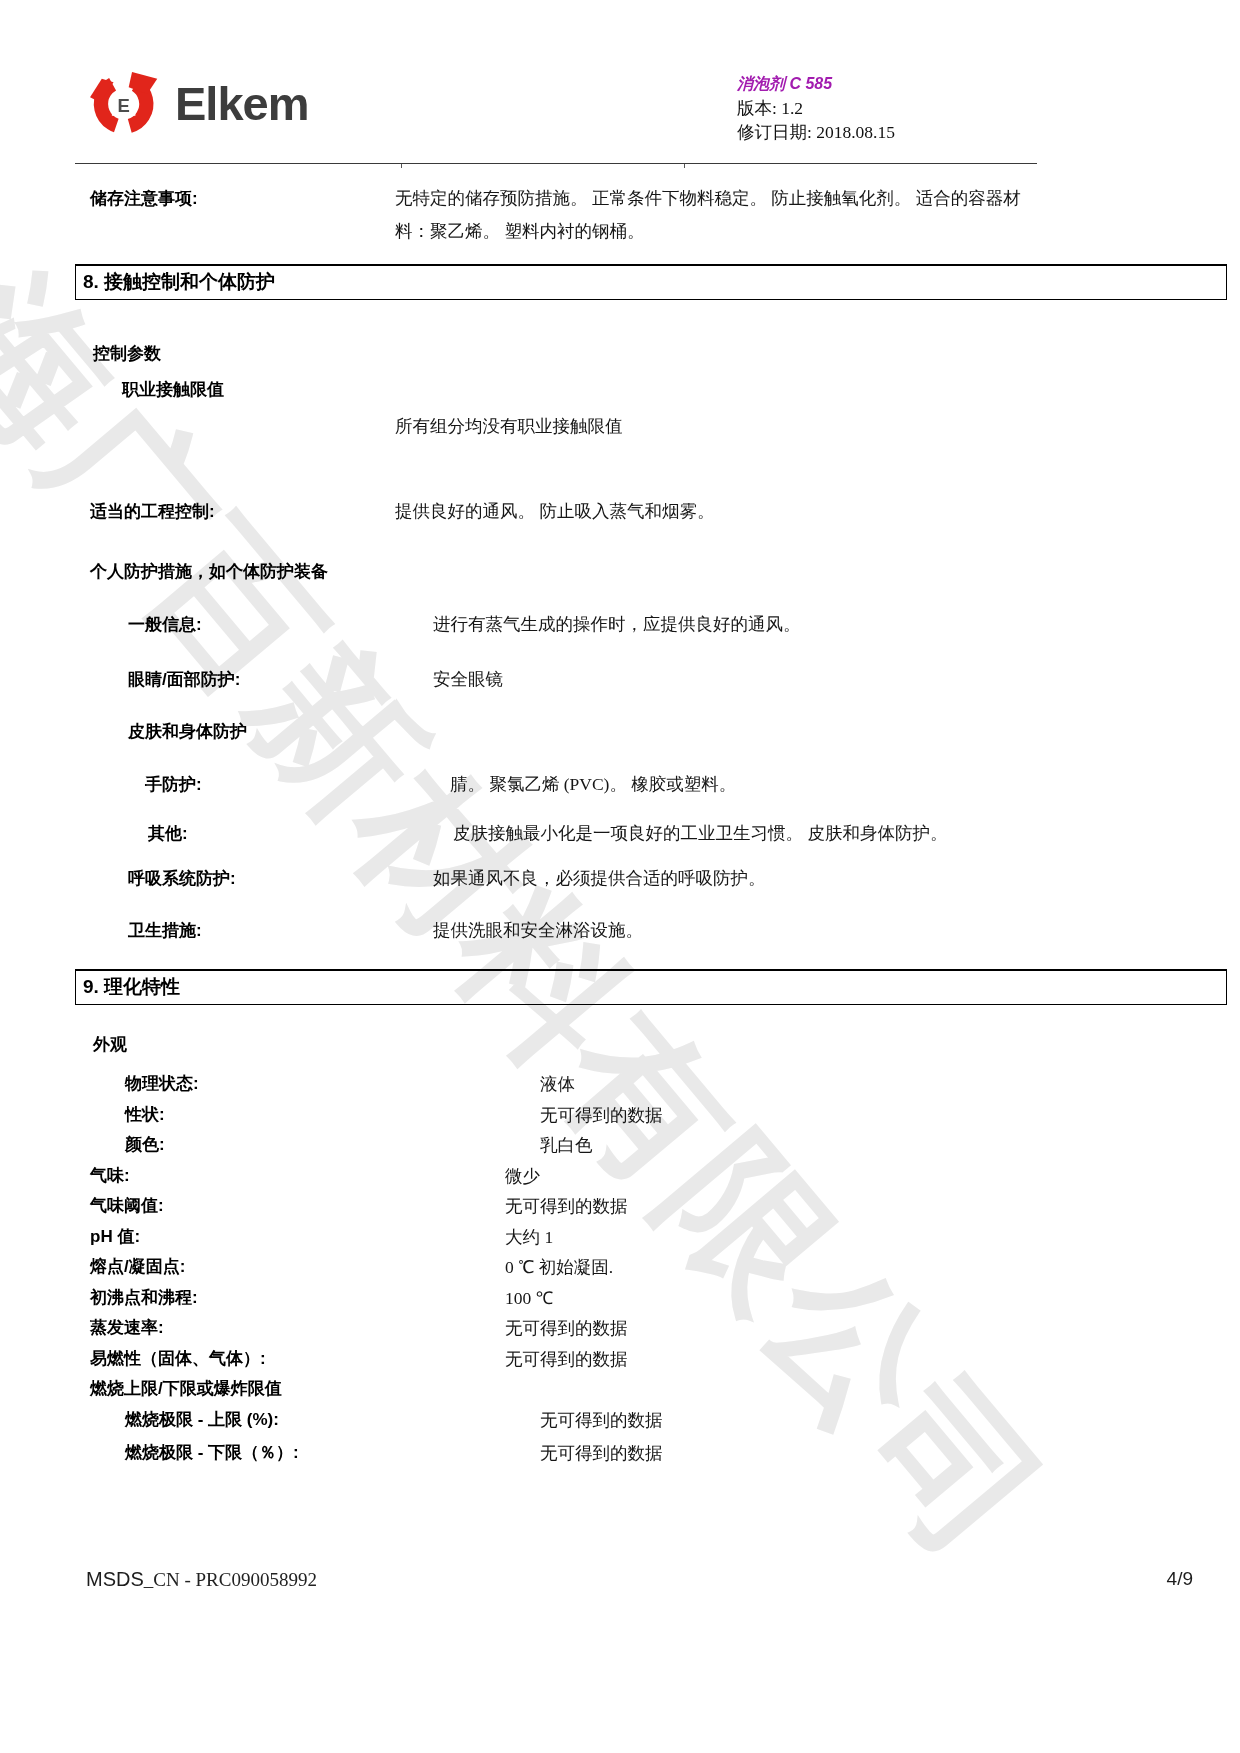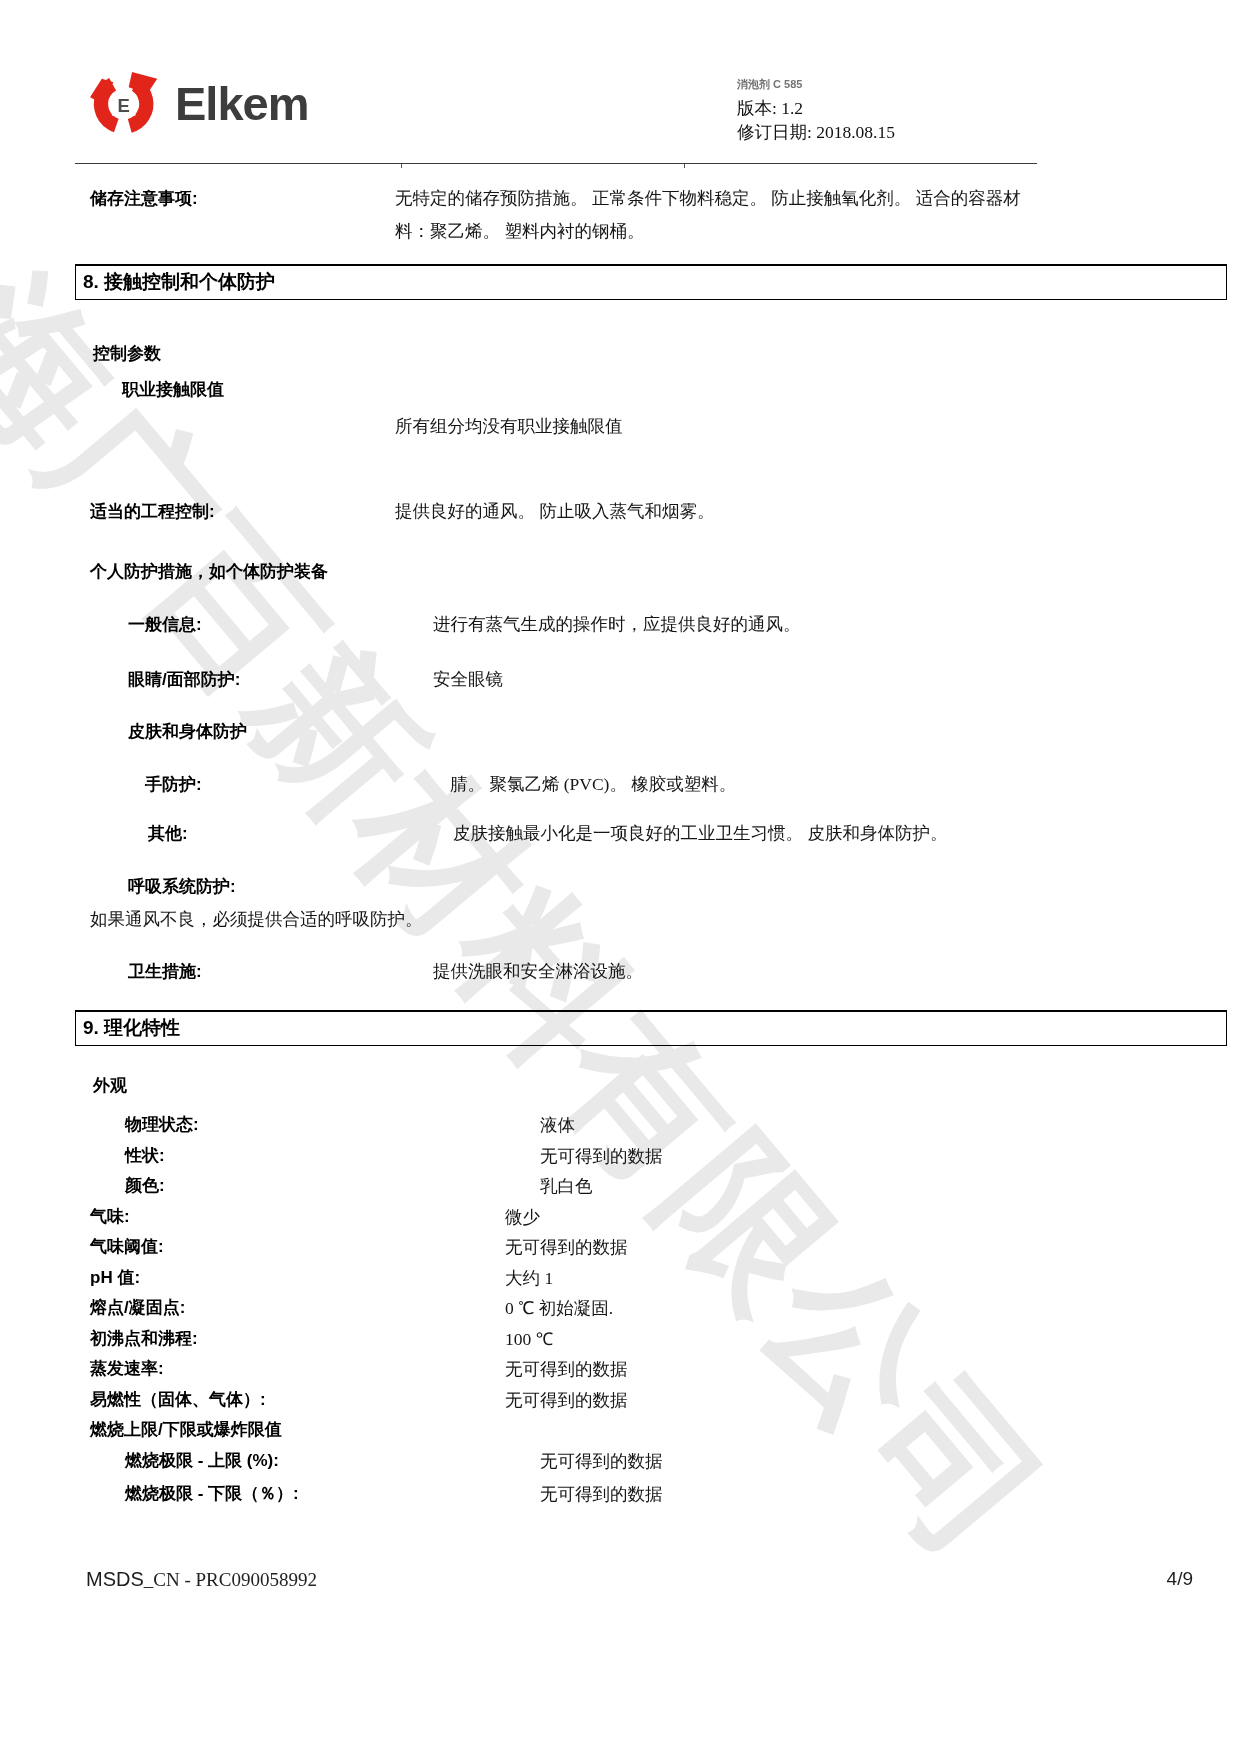--- a/index.html
+++ b/index.html
@@ -23,21 +23,21 @@
   .content{position:relative;z-index:1;}
   
   .logo{position:absolute;left:85px;top:72px;display:flex;align-items:center;}
   .logo-mark{display:block;}
   .logo-word{
     font-family:"Liberation Sans",sans-serif;font-weight:bold;
     font-size:47px;color:#3d3d3d;letter-spacing:-1px;margin-left:6px;
     line-height:62px;
   }
   .hdr-right{position:absolute;left:737px;top:72px;line-height:24px;}
-  .hdr-product{font-family:"Liberation Sans",sans-serif;font-weight:bold;font-size:11px;color:#737373;}
+  .hdr-product{font-family:"Liberation Sans",sans-serif;font-weight:bold;font-size:16px;color:#a21caf;font-style:italic;}
   .hdr-line{font-size:17.5px;color:#111;}
   .hdr-rule{position:absolute;left:75px;top:163px;width:962px;border-top:1.5px solid #3a3a3a;}
   .rule-tick{position:absolute;top:0;width:1px;height:4px;background:#555;}
   
   .body{position:absolute;left:90px;top:182px;width:1070px;}
   .kv{display:flex;line-height:33px;}
   .kv .k{
     width:305px;flex:none;
     font-family:"Liberation Sans",sans-serif;font-weight:bold;
     font-size:17px;color:#000;
@@ -150,21 +150,21 @@
       <div class="kv" style="margin-top:24px;">
         <div class="k ind53">手防护:</div>
         <div class="v">腈。 聚氯乙烯 (PVC)。 橡胶或塑料。</div>
       </div>
 
       <div class="kv" style="margin-top:16px;">
         <div class="k ind57">其他:</div>
         <div class="v">皮肤接触最小化是一项良好的工业卫生习惯。 皮肤和身体防护。</div>
       </div>
 
-      <div class="kv" style="margin-top:20px;flex-direction:column;">
+      <div class="kv" style="margin-top:12px;">
         <div class="k ind38">呼吸系统防护:</div>
         <div class="v">如果通风不良，必须提供合适的呼吸防护。</div>
       </div>
 
       <div class="kv" style="margin-top:19px;">
         <div class="k ind38">卫生措施:</div>
         <div class="v">提供洗眼和安全淋浴设施。</div>
       </div>
 
       <div class="secbox" style="margin-top:22px;">9. 理化特性</div>

